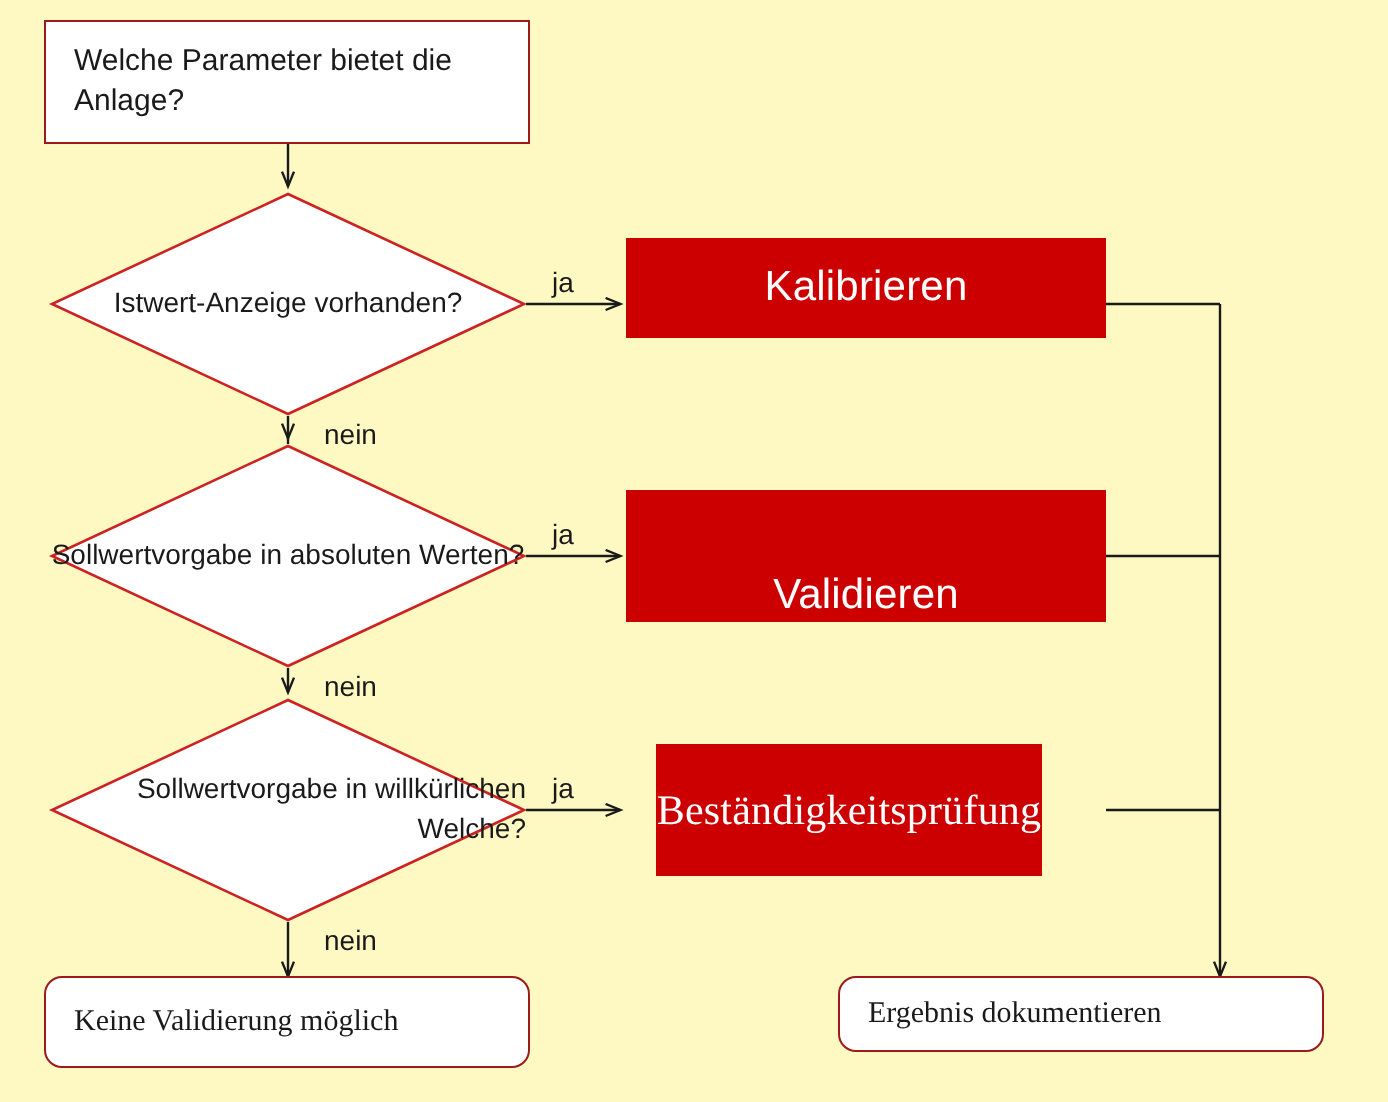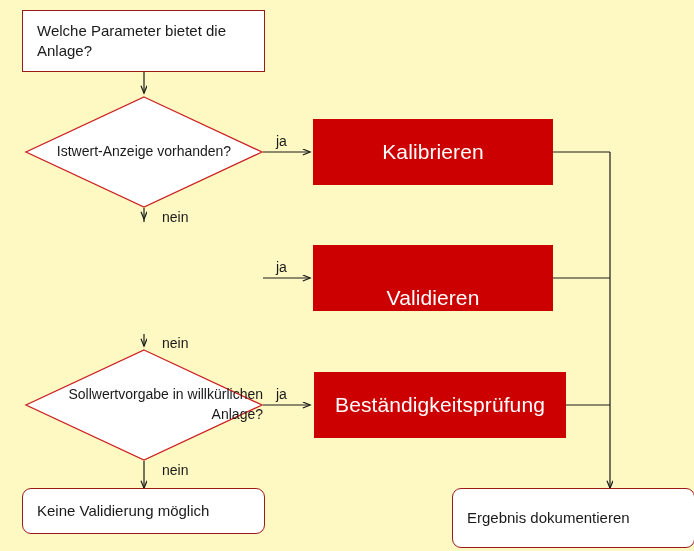--- a/index.html
+++ b/index.html
@@ -34,20 +34,21 @@
   .box-plain {
     border: 1.4px solid #9c1a1a;
     background: #ffffff;
     color: #1a1a1a;
     font-size: 15px;
     line-height: 1.35;
     padding: 0 14px;
   }
   .box-round {
     border-radius: 9px;
+    font-family: Liberation Serif, serif;
   }
   
   .box-red {
     background: #cc0000;
     border: 1px solid #cc0000;
     color: #ffffff;
     font-size: 21px;
     justify-content: center;
     letter-spacing: .1px;
   }
@@ -123,45 +124,51 @@
 
   <div class="diamond" style="left:25px; top:96px; width:238px; height:112px;">
     <svg width="238" height="112" viewBox="0 0 238 112">
       <polygon points="119,1 237,56 119,111 1,56" fill="#ffffff" stroke="#cc2222" stroke-width="1.3"></polygon>
     </svg>
     <div class="dlabel">Istwert-Anzeige vorhanden?</div>
   </div>
   <div class="edge-label" style="left:276px; top:133px;">ja</div>
   <div class="edge-label" style="left:162px; top:209px;">nein</div>
 
-  <div class="node box-red" style="left:313px; top:119px; width:240px; height:66px;">
+  <div class="node box-red" style="left:313px; top:119px; width:240px; height:50px;">
     <span>Kalibrieren</span>
   </div>
 
+  <div class="diamond" style="left:25px; top:222px; width:238px; height:112px;">
+    <svg width="238" height="112" viewBox="0 0 238 112">
+      <polygon points="119,1 237,56 119,111 1,56" fill="#ffffff" stroke="#cc2222" stroke-width="1.3"></polygon>
+    </svg>
+    <div class="dlabel">Sollwertvorgabe in absoluten Werten?</div>
+  </div>
   <div class="edge-label" style="left:276px; top:259px;">ja</div>
   <div class="edge-label" style="left:162px; top:335px;">nein</div>
 
   <div class="node box-red" style="left:313px; top:245px; width:240px; height:66px;align-items:flex-end;">
     <span>Validieren</span>
   </div>
 
   <div class="diamond" style="left:25px; top:349px; width:238px; height:112px;">
     <svg width="238" height="112" viewBox="0 0 238 112">
       <polygon points="119,1 237,56 119,111 1,56" fill="#ffffff" stroke="#cc2222" stroke-width="1.3"></polygon>
     </svg>
-    <div class="dlabel">Sollwertvorgabe in willkürlichen Anlage?</div>
+    <div class="dlabel">Sollwertvorgabe in willkürlichen Welche?</div>
   </div>
   <div class="edge-label" style="left:276px; top:386px;">ja</div>
   <div class="edge-label" style="left:162px; top:462px;">nein</div>
 
-  <div class="node box-red" style="left:314px; top:372px; width:252px; height:66px;">
+  <div class="node box-red" style="left:328px; top:372px; width:193px; height:66px;font-family:Liberation Serif, serif;">
     <span>Beständigkeitsprüfung</span>
   </div>
 
   <div class="node box-plain box-round" style="left:22px; top:488px; width:243px; height:46px;">
     <span>Keine Validierung möglich</span>
   </div>
 
-  <div class="node box-plain box-round" style="left:452px; top:488px; width:243px; height:60px;">
+  <div class="node box-plain box-round" style="left:419px; top:488px; width:243px; height:38px;">
     <span>Ergebnis dokumentieren</span>
   </div>
 
 </div>
 
 </body></html>

